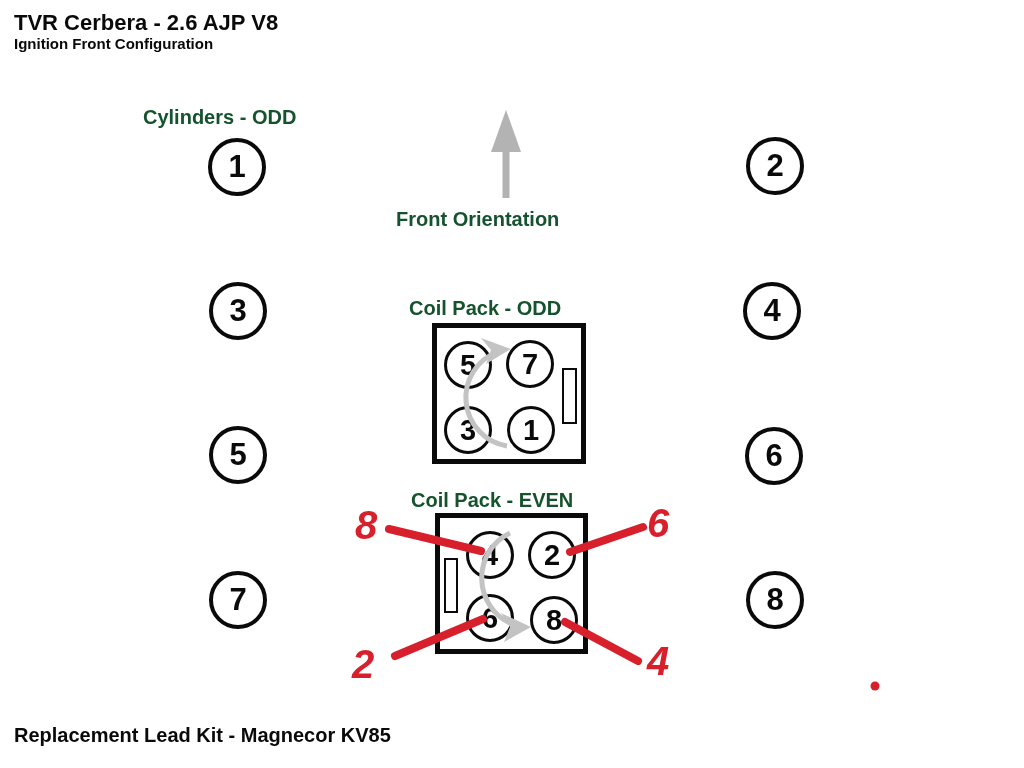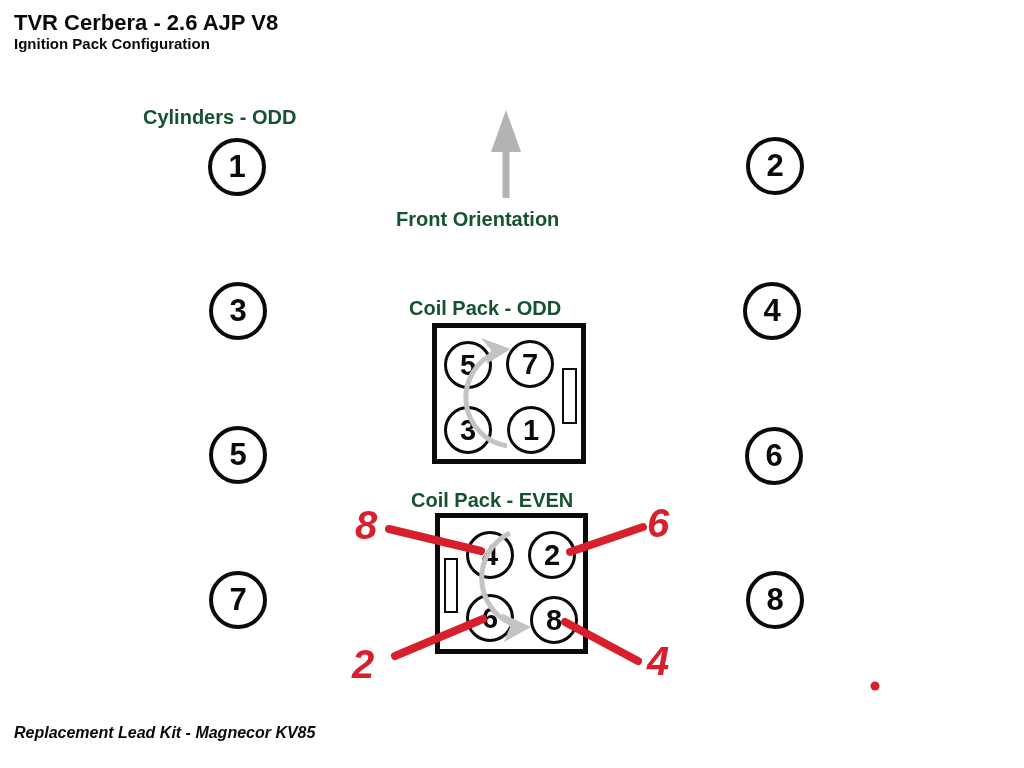--- a/index.html
+++ b/index.html
@@ -9,21 +9,21 @@
     width: 1024px;
     height: 768px;
     background: #ffffff;
     font-family: "Liberation Sans", sans-serif;
     overflow: hidden;
   }
   .abs { position: absolute; }
 
   .title    { left: 14px; top: 10px;  font-size: 22px; font-weight: bold; color: #0a0a0a; white-space: nowrap; }
   .subtitle { left: 14px; top: 35px;  font-size: 15px; font-weight: bold; color: #0a0a0a; white-space: nowrap; }
-  .footer   { left: 14px; top: 724px; font-size: 16px; font-weight: bold; color: #0a0a0a; white-space: nowrap; font-style: italic; }
+  .footer   { left: 14px; top: 724px; font-size: 20px; font-weight: bold; color: #0a0a0a; white-space: nowrap; }
 
   .graylabel {
     color: #14532d;
     font-weight: bold;
     font-size: 20px;
     white-space: nowrap;
     z-index: 2;
   }
   .lbl-cyl-odd   { left: 143px; top: 106px; width: 200px; }
   .lbl-cyl-even  { left: 673px; top: 106px; width: 200px; }
@@ -80,21 +80,21 @@
   .red-6 { left: 630px; top: 502px; }
   .red-2 { left: 335px; top: 643px; }
   .red-4 { left: 630px; top: 640px; }
 </style>
 </head>
 <body>
 
 <div class="canvas">
 
   <div class="abs title">TVR Cerbera - 2.6 AJP V8</div>
-  <div class="abs subtitle">Ignition Pack Configuration</div>
+  <div class="abs subtitle">Ignition Front Configuration</div>
 
   <div class="abs graylabel lbl-cyl-odd">Cylinders - ODD</div>
   <div class="abs graylabel lbl-orient">
     <div>Front Orientation</div>
   </div>
   <div class="abs graylabel lbl-coil-odd">Coil Pack - ODD</div>
   <div class="abs graylabel lbl-coil-even">Coil Pack - EVEN</div>
 
   <svg class="abs svg-layer svg-under" width="1024" height="768">
     <line x1="506" y1="150" x2="506" y2="198" stroke="#b3b3b3" stroke-width="7"></line>

